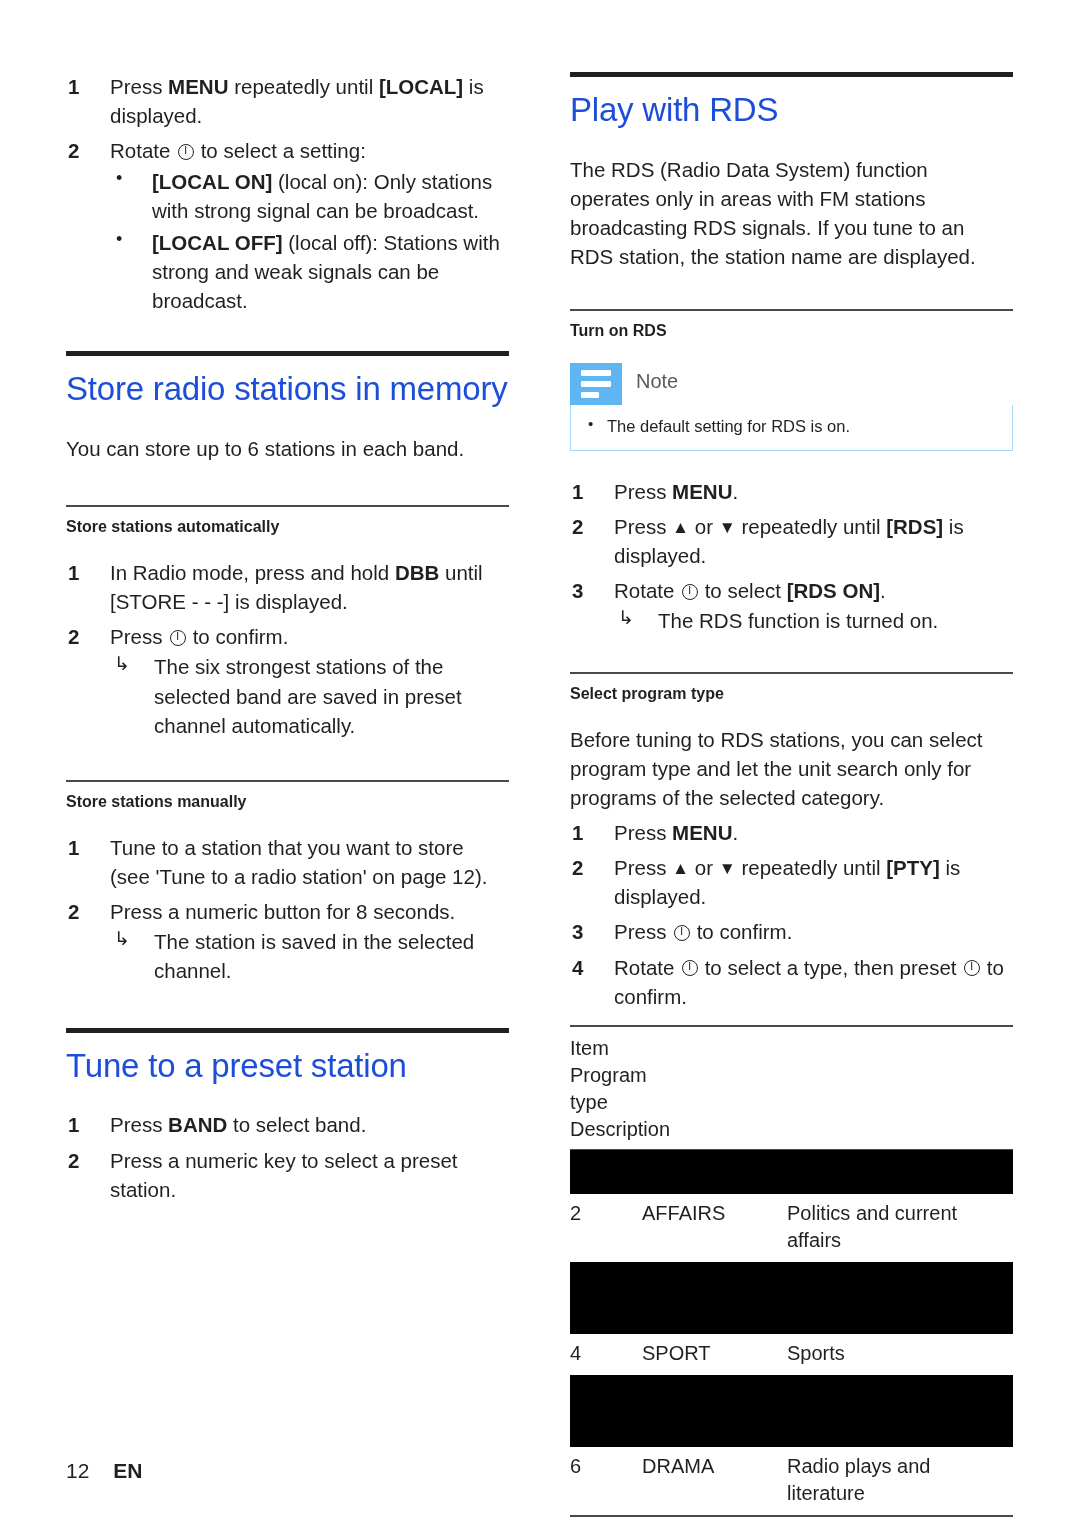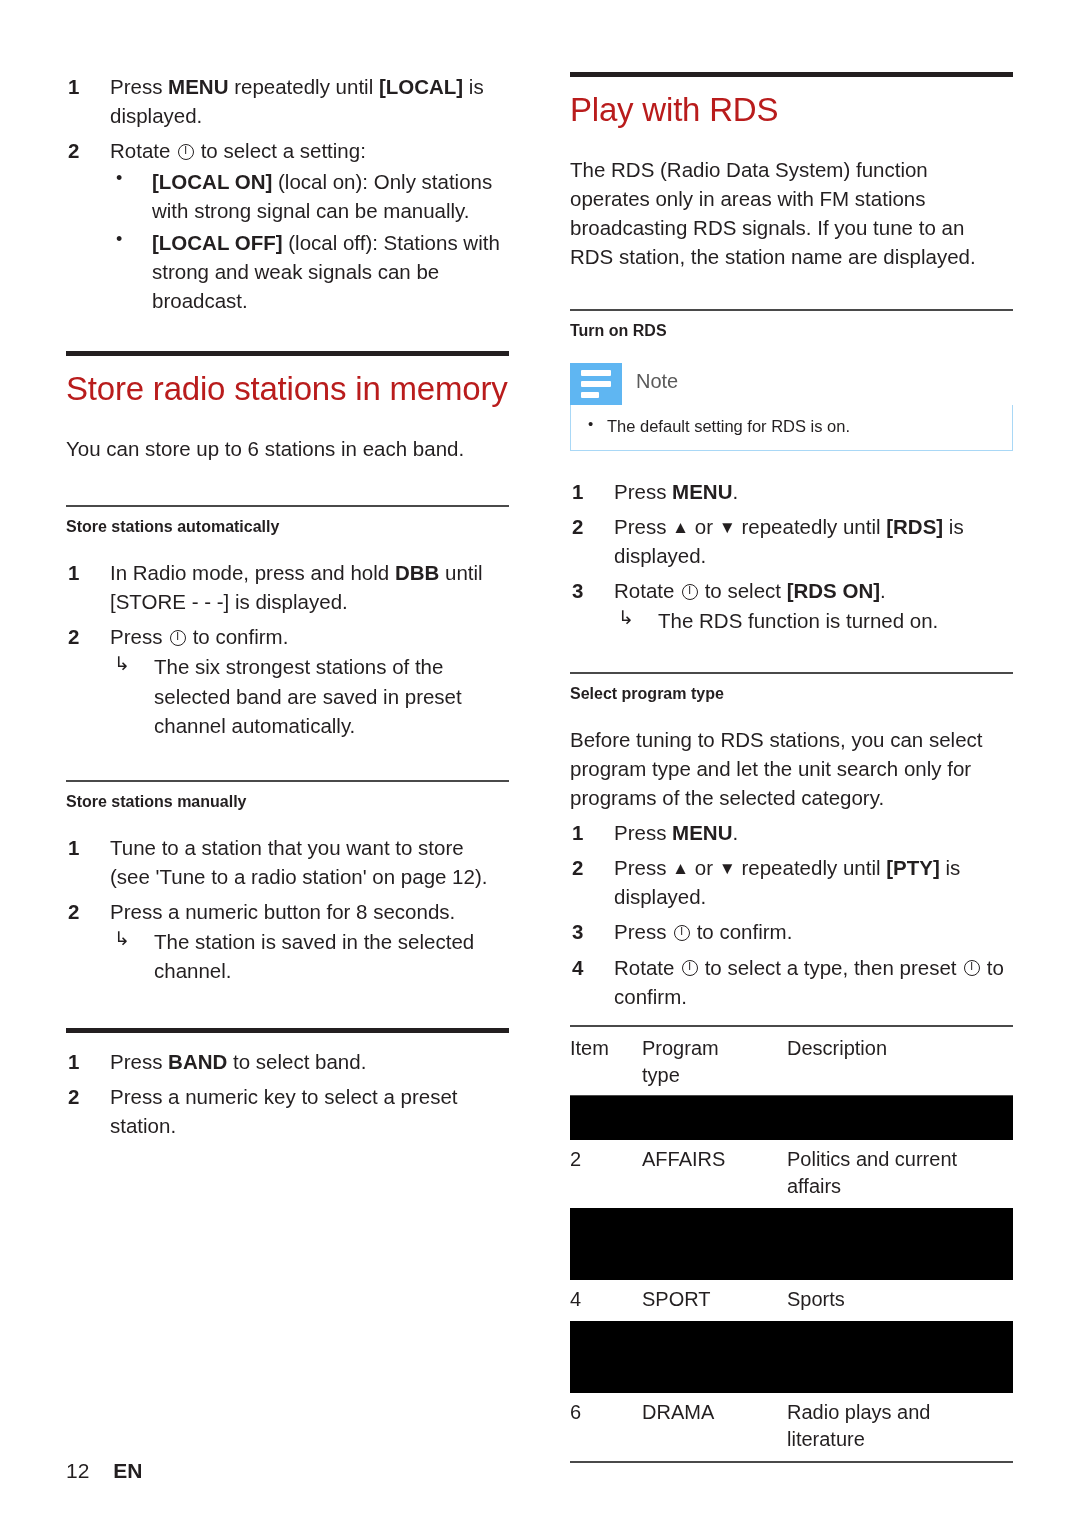--- a/index.html
+++ b/index.html
@@ -39,21 +39,21 @@
     margin: 0 0 10px 0;
   }
 
   
   h1.h1 {
     font-size: 33px;
     font-weight: normal;
     line-height: 1.15;
     letter-spacing: -0.2px;
     margin: 0 0 26px 0;
-    color: #b91c1c;
+    color: #1d4ed8;
   }
   h2.h2 {
     font-size: 16px;
     font-weight: bold;
     line-height: 1.2;
     margin: 0 0 22px 0;
     color: #231f20;
   }
 
   
@@ -214,20 +214,21 @@
     width: 443px;
   }
   .prow {
     display: flex;
     font-size: 20px;
     line-height: 1.35;
   }
   .prow.header {
     border-bottom: 1.6px solid #4a4a4a;
     padding: 8px 0 6px 0;
+    flex-direction: column;
   }
   .prow.data {
     padding: 6px 0 8px 0;
   }
   .prow .c-item { width: 72px; flex: 0 0 auto; }
   .prow .c-type { width: 145px; flex: 0 0 auto; }
   .prow .c-desc { flex: 1 1 auto; }
   .prow.header .c-item,
   .prow.header .c-type,
   .prow.header .c-desc { color: #231f20; }
@@ -249,21 +250,21 @@
       <li>
         <span class="num">1</span>
         <span>Press <span class="bold">MENU</span> repeatedly until <span class="bold">[LOCAL]</span> is displayed.</span>
       </li>
       <li>
         <span class="num">2</span>
         <span>Rotate <span class="pwr"></span> to select a setting:</span>
         <ul class="subbul">
           <li>
             <span class="dot">•</span>
-            <span class="bold">[LOCAL ON]</span><span> (local on): Only stations with strong signal can be manually.</span>
+            <span class="bold">[LOCAL ON]</span><span> (local on): Only stations with strong signal can be broadcast.</span>
           </li>
           <li>
             <span class="dot">•</span>
             <span class="bold">[LOCAL OFF]</span><span> (local off): Stations with strong and weak signals can be broadcast.</span>
           </li>
         </ul>
       </li>
     </ol>
 
     <div style="height:30px"></div>
@@ -308,20 +309,21 @@
         <div class="result">
           <span class="arrow">↳</span>
           <span>The station is saved in the selected channel.</span>
         </div>
       </li>
     </ol>
 
     <div style="height:36px"></div>
 
     <div class="rule-thick"></div>
+    <h1 class="h1">Tune to a preset station</h1>
 
     <ol class="steps">
       <li>
         <span class="num">1</span>
         <span><span>Press </span><span class="bold">BAND</span><span> to select band.</span></span>
       </li>
       <li>
         <span class="num">2</span>
         <span>Press a numeric key to select a preset station.</span>
       </li>

